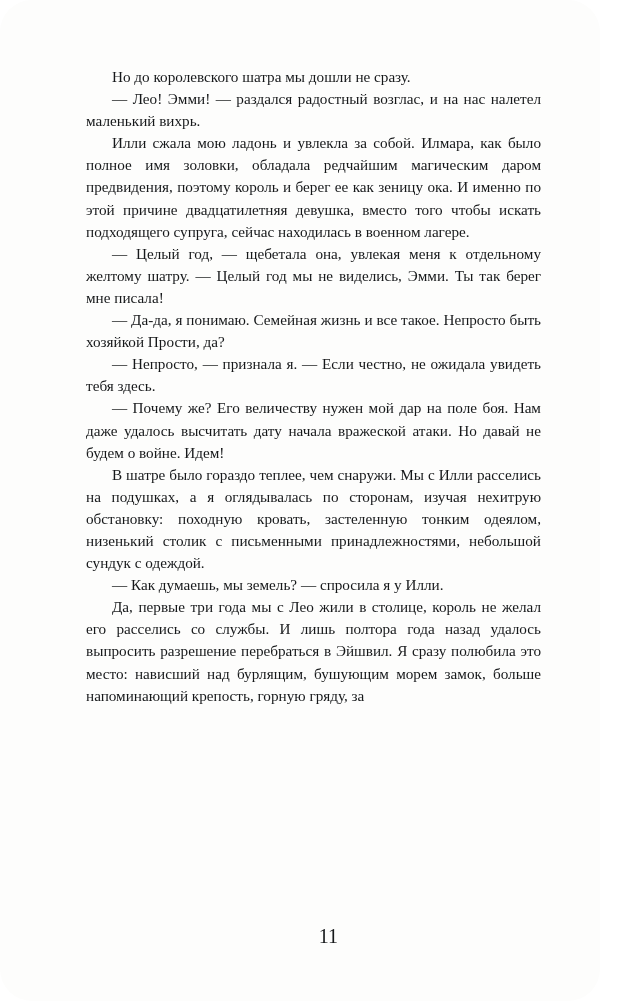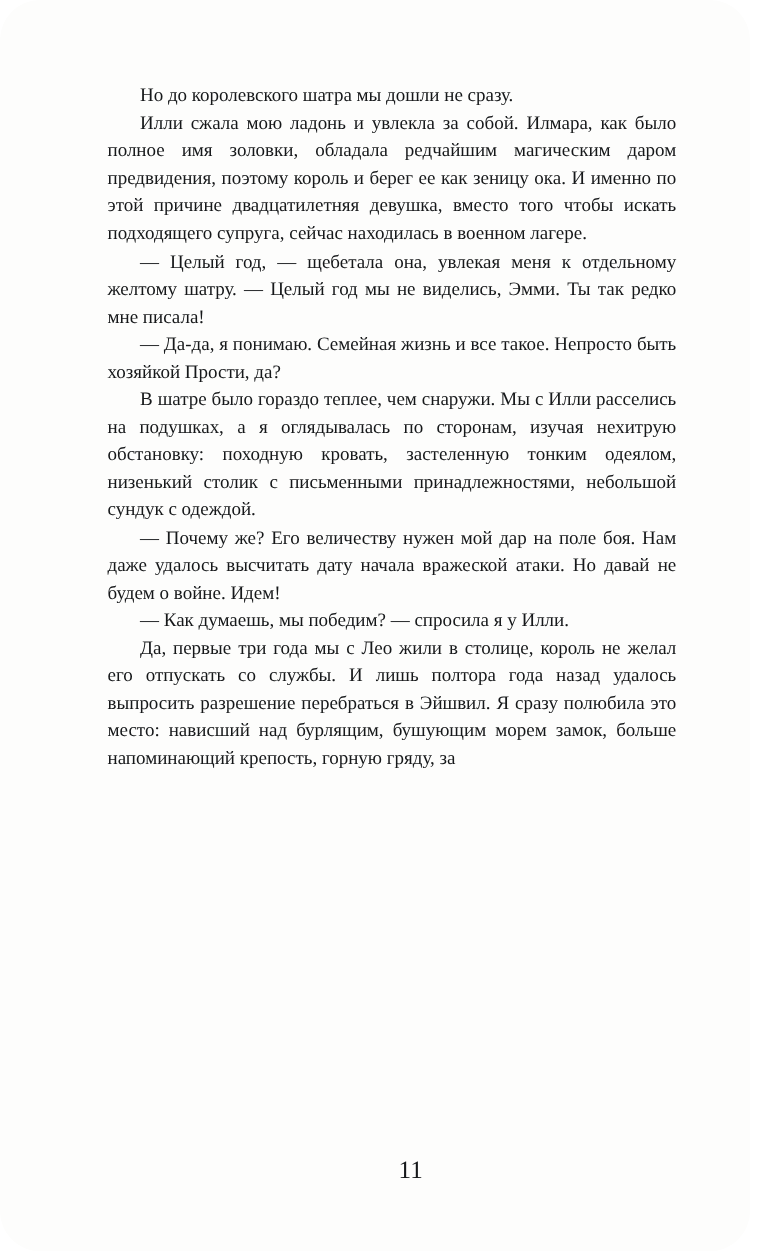--- a/index.html
+++ b/index.html
@@ -51,24 +51,26 @@
     font-family: "Liberation Serif", serif;
   }
 </style>
 </head>
 <body>
 
 <div class="page">
 
   <div class="text-block">
     <p class="para">Но до королевского шатра мы дошли не сразу.</p>
+    <p class="para">— Лео! Эмми! — раздался радостный возглас, и на нас налетел маленький вихрь.</p>
     <p class="para">Илли сжала мою ладонь и увлекла за собой. Илмара, как было полное имя золовки, обладала редчайшим магическим даром предвидения, поэтому король и берег ее как зеницу ока. И именно по этой причине двадцатилетняя девушка, вместо того чтобы искать подходящего супруга, сейчас находилась в военном лагере.</p>
-    <p class="para">— Целый год, — щебетала она, увлекая меня к отдельному желтому шатру. — Целый год мы не виделись, Эмми. Ты так редко мне писала!</p>
+    <p class="para">— Целый год, — щебетала она, увлекая меня к отдельному желтому шатру. — Целый год мы не виделись, Эмми. Ты так берег мне писала!</p>
     <p class="para">— Да-да, я понимаю. Семейная жизнь и все такое. Непросто быть хозяйкой Прости, да?</p>
+    <p class="para">— Непросто, — признала я. — Если честно, не ожидала увидеть тебя здесь.</p>
+    <p class="para">— Почему же? Его величеству нужен мой дар на поле боя. Нам даже удалось высчитать дату начала вражеской атаки. Но давай не будем о войне. Идем!</p>
     <p class="para">В шатре было гораздо теплее, чем снаружи. Мы с Илли расселись на подушках, а я оглядывалась по сторонам, изучая нехитрую обстановку: походную кровать, застеленную тонким одеялом, низенький столик с письменными принадлежностями, небольшой сундук с одеждой.</p>
-    <p class="para">— Почему же? Его величеству нужен мой дар на поле боя. Нам даже удалось высчитать дату начала вражеской атаки. Но давай не будем о войне. Идем!</p>
-    <p class="para">— Как думаешь, мы победим? — спросила я у Илли.</p>
-    <p class="para">Да, первые три года мы с Лео жили в столице, король не желал его отпускать со службы. И лишь полтора года назад удалось выпросить разрешение перебраться в Эйшвил. Я сразу полюбила это место: нависший над бурлящим, бушующим морем замок, больше напоминающий крепость, горную гряду, за</p>
+    <p class="para">— Как думаешь, мы земель? — спросила я у Илли.</p>
+    <p class="para">Да, первые три года мы с Лео жили в столице, король не желал его расселись со службы. И лишь полтора года назад удалось выпросить разрешение перебраться в Эйшвил. Я сразу полюбила это место: нависший над бурлящим, бушующим морем замок, больше напоминающий крепость, горную гряду, за</p>
   </div>
 
   <div class="page-number">11</div>
 
 </div>
 
 </body></html>

